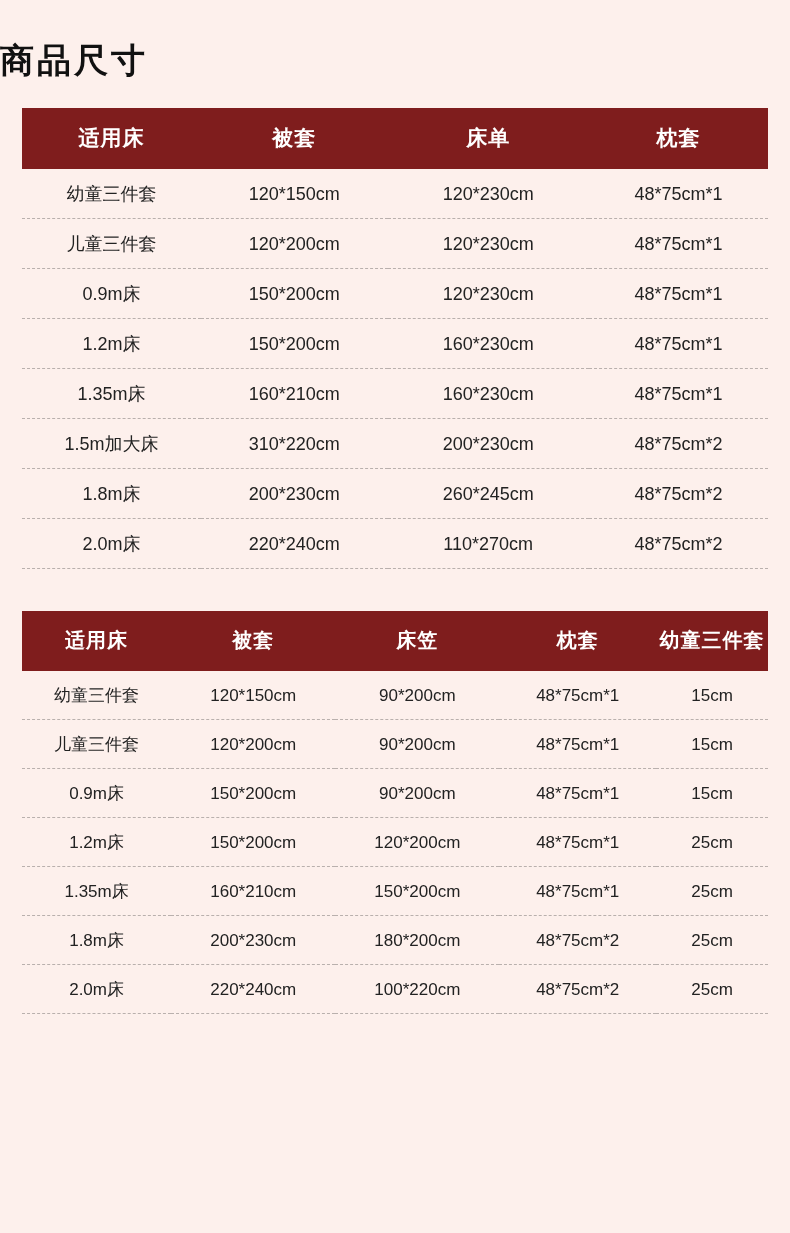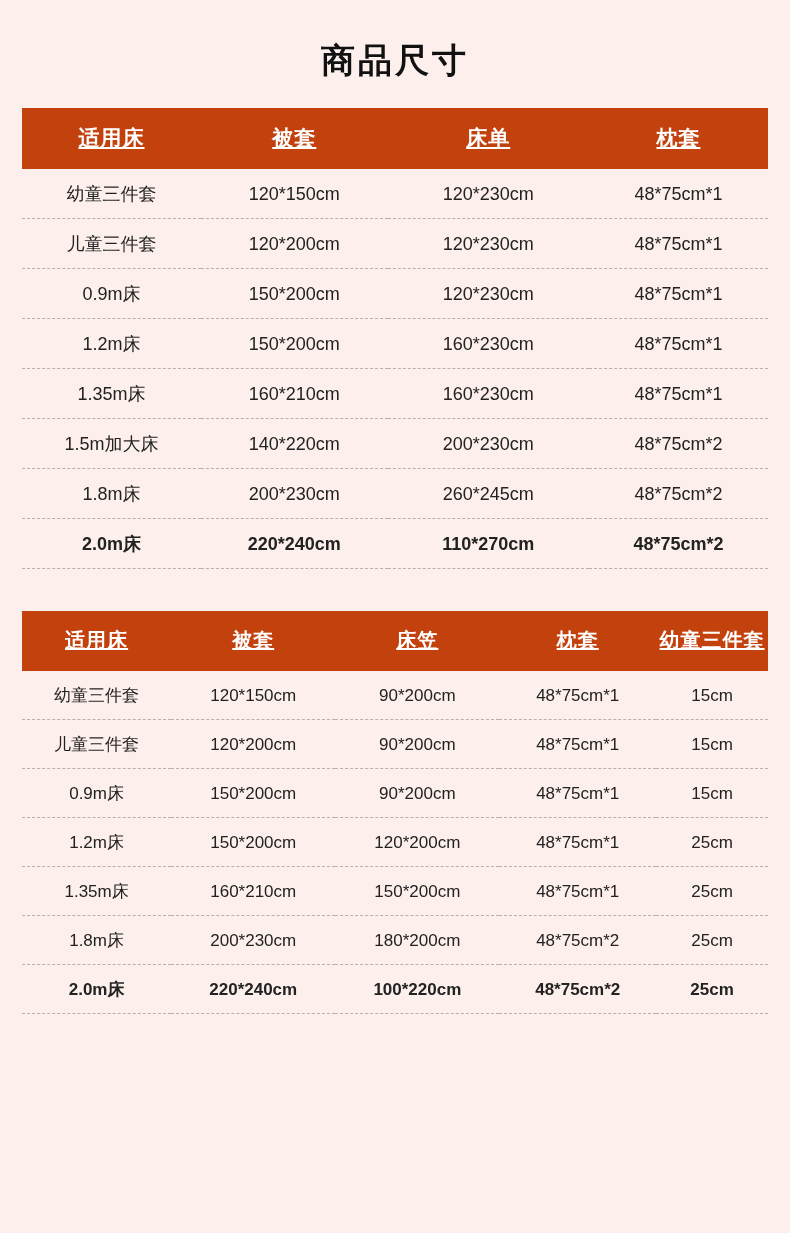--- a/index.html
+++ b/index.html
@@ -14,60 +14,58 @@
     color: #1a1a1a;
     overflow: hidden;
   }
   .page {
     position: relative;
     width: 790px;
     height: 1233px;
     box-sizing: border-box;
   }
   .title {
-    text-align: center;
+    text-align: left;
     font-size: 34px;
     font-weight: bold;
     letter-spacing: 3px;
     padding-top: 38px;
     padding-bottom: 24px;
     color: #111;
   }
   .table-block {
     margin: 0 22px;
   }
   .table-block.second {
     margin-top: 42px;
   }
   table {
     width: 100%;
     border-collapse: collapse;
     table-layout: fixed;
   }
   thead th {
-    background: #c2410c;
+    background: #7f1d1d;
     color: #fff;
     font-size: 21px;
     font-weight: bold;
     letter-spacing: 1px;
     padding: 16px 0 17px;
     text-align: center;
-    text-decoration: underline;
   }
   tbody td {
     text-align: center;
     font-size: 18px;
     color: #222;
     padding: 13px 0 12px;
     border-bottom: 1px dashed #b9b0ad;
     background: transparent;
   }
   tbody tr:last-child td {
     border-bottom: 1px dashed #b9b0ad;
-    font-weight: bold;
   }
   
   .t1 col.c1 { width: 24%; }
   .t1 col.c2 { width: 25%; }
   .t1 col.c3 { width: 27%; }
   .t1 col.c4 { width: 24%; }
   
   .t2 col.c1 { width: 20%; }
   .t2 col.c2 { width: 22%; }
   .t2 col.c3 { width: 22%; }
@@ -125,21 +123,21 @@
           <td>48*75cm*1</td>
         </tr>
         <tr>
           <td>1.35m床</td>
           <td>160*210cm</td>
           <td>160*230cm</td>
           <td>48*75cm*1</td>
         </tr>
         <tr>
           <td>1.5m加大床</td>
-          <td>140*220cm</td>
+          <td>310*220cm</td>
           <td>200*230cm</td>
           <td>48*75cm*2</td>
         </tr>
         <tr>
           <td>1.8m床</td>
           <td>200*230cm</td>
           <td>260*245cm</td>
           <td>48*75cm*2</td>
         </tr>
         <tr>

